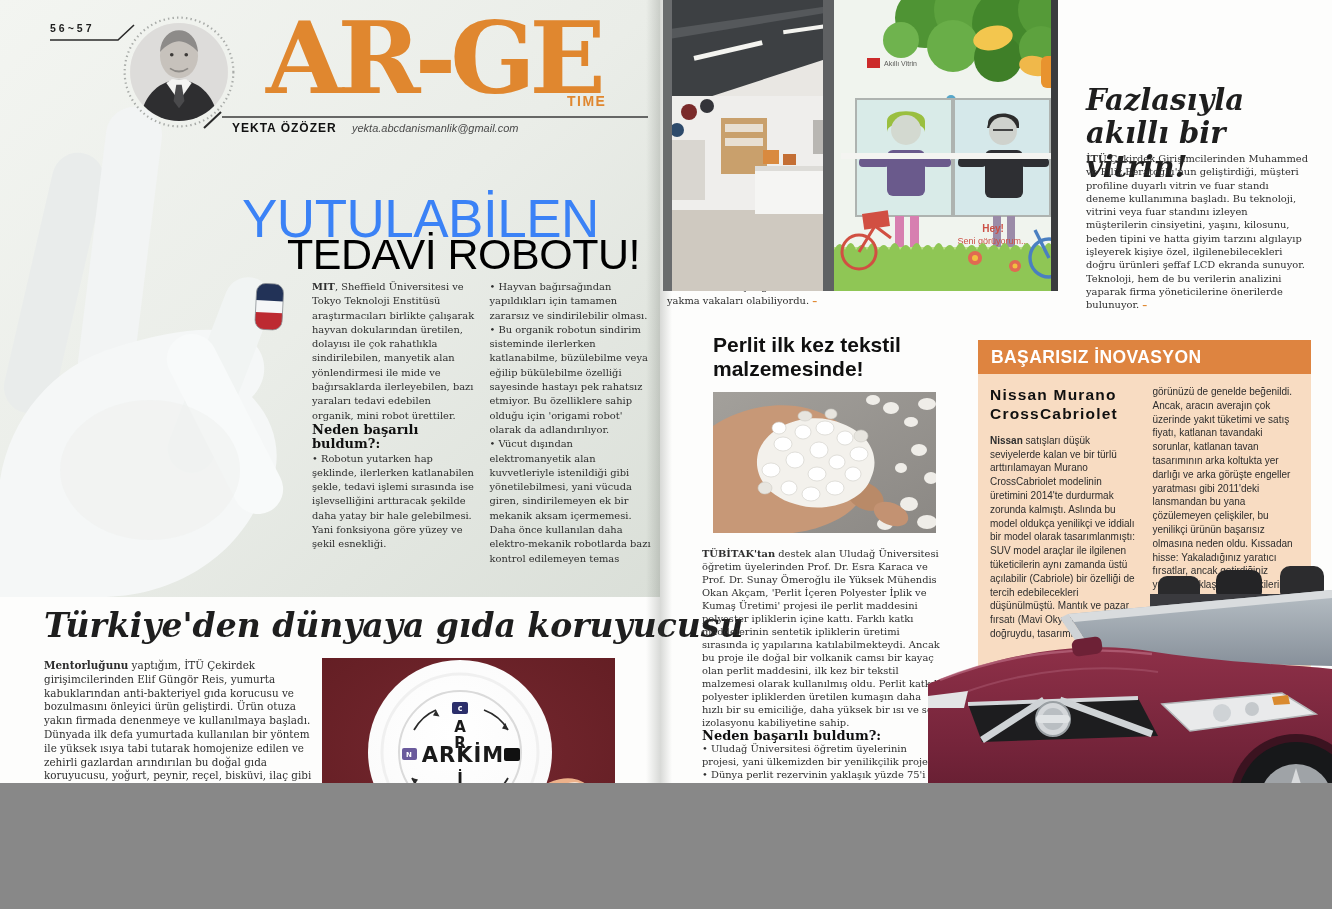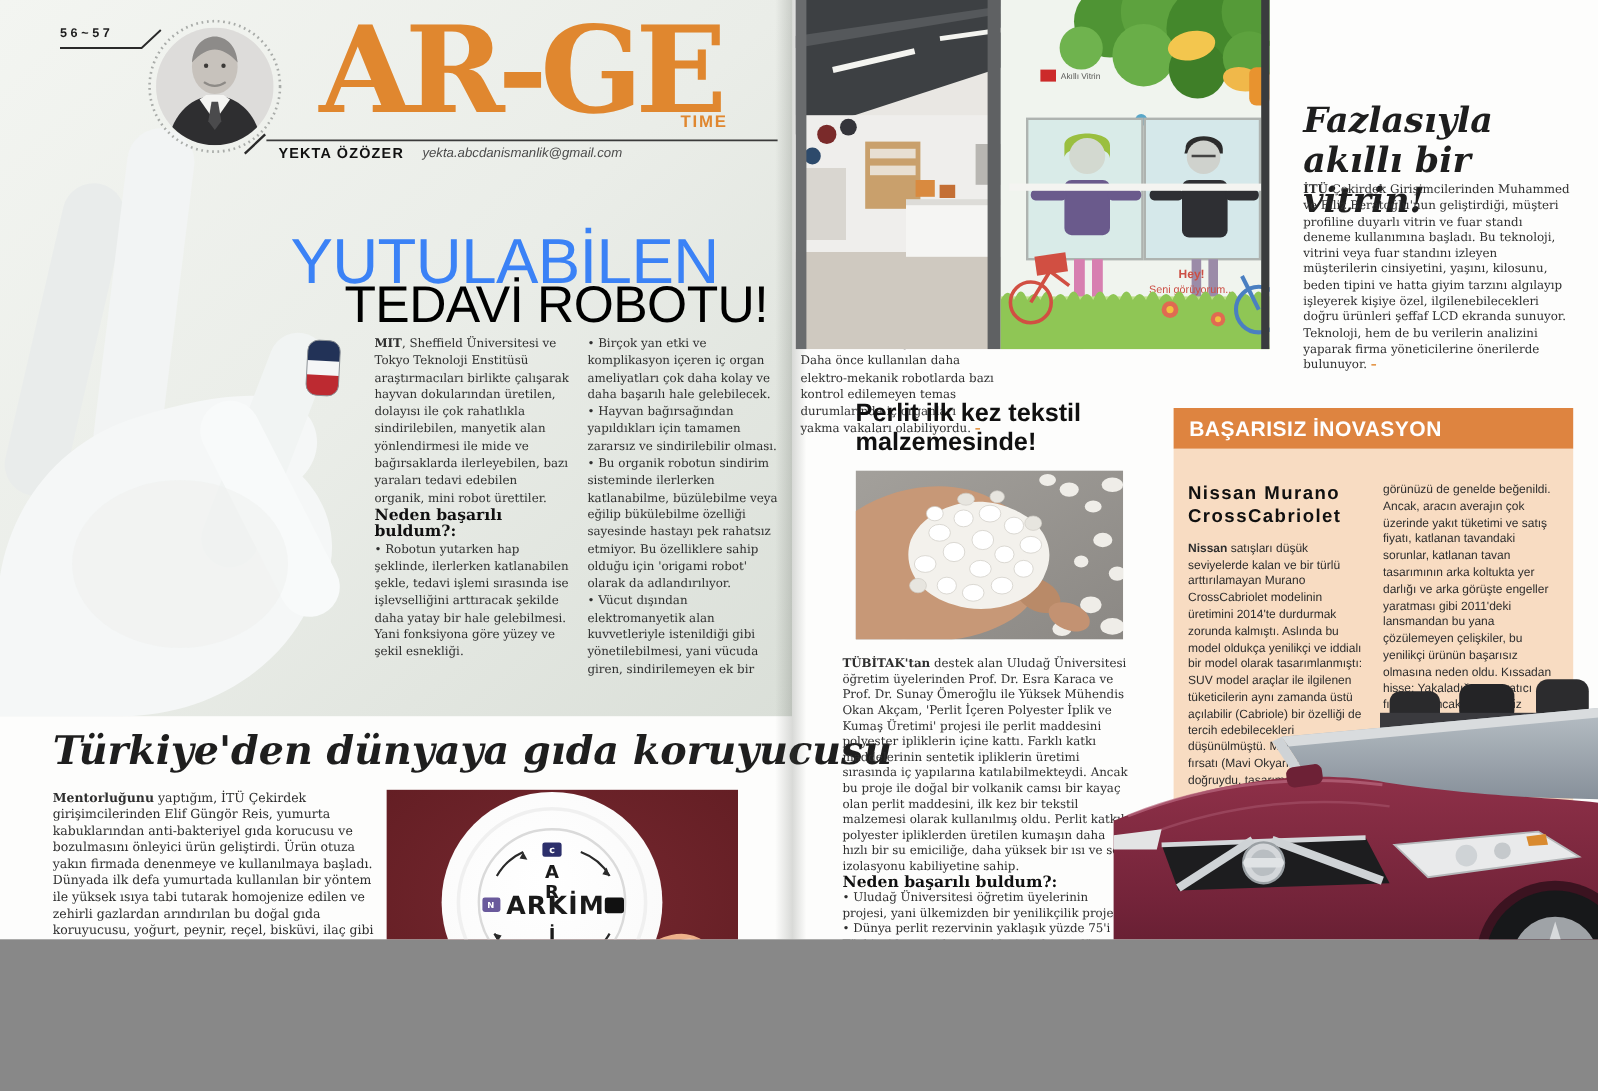--- a/index.html
+++ b/index.html
@@ -36,21 +36,21 @@
   .vitrin-body{left:1086px;top:152px;width:222px;font-family:"DejaVu Serif","Liberation Serif",serif;
                font-size:9.9px;line-height:13.3px;color:#2e2e2e;}
   .perlit-h{left:713px;top:333px;font-size:21px;font-weight:bold;line-height:1.15;color:#101010;}
   .perlit-photo{left:713px;top:392px;width:223px;height:141px;}
   .perlit-body{left:702px;top:547px;width:240px;font-family:"DejaVu Serif","Liberation Serif",serif;
                font-size:9.9px;line-height:13.0px;color:#2e2e2e;}
   .perlit-body p{margin:0;}
   .banner{left:978px;top:340px;width:333px;height:34px;background:#DE8440;color:#fff;
           font-weight:bold;font-size:17.5px;line-height:34px;padding-left:13px;letter-spacing:.4px;box-sizing:border-box;}
   .peach{left:978px;top:374px;width:333px;height:312px;background:#F8DCC2;}
-  .nissan-flow{left:990px;top:402px;width:312px;height:268px;column-count:2;column-gap:13px;column-fill:auto;
+  .nissan-flow{left:990px;top:385px;width:312px;height:268px;column-count:2;column-gap:13px;column-fill:auto;
                font-size:10px;line-height:13.8px;color:#2d2d2d;overflow:hidden;}
   .nissan-flow h3{font-size:15.5px;line-height:1.25;letter-spacing:1.2px;margin:0 0 10px;color:#101010;}
   .nissan-flow p{margin:0;}
   .car-fig{left:920px;top:554px;width:412px;height:355px;}
   .dash{color:#E0872F;font-weight:bold;}
   .stray-dash{left:655px;top:860px;font-size:13px;}
   b.lead{font-weight:bold;}
 </style>
 </head>
 <body>
@@ -111,21 +111,20 @@
   <div class="abs masthead-time">TIME</div>
   <div class="abs author">YEKTA ÖZÖZER</div>
   <div class="abs email">yekta.abcdanismanlik@gmail.com</div>
 
   <div class="abs robot-h1">YUTULABİLEN</div>
   <div class="abs robot-h2">TEDAVİ ROBOTU!</div>
   <div class="abs robot-flow">
     <p><b class="lead">MIT</b><span>, Sheffield Üniversitesi ve Tokyo Teknoloji Enstitüsü araştırmacıları birlikte çalışarak hayvan dokularından üretilen, dolayısı ile çok rahatlıkla sindirilebilen, manyetik alan yönlendirmesi ile mide ve bağırsaklarda ilerleyebilen, bazı yaraları tedavi edebilen organik, mini robot ürettiler.</span></p>
     <p class="subhead">Neden başarılı buldum?:</p>
     <p>• Robotun yutarken hap şeklinde, ilerlerken katlanabilen şekle, tedavi işlemi sırasında ise işlevselliğini arttıracak şekilde daha yatay bir hale gelebilmesi. Yani fonksiyona göre yüzey ve şekil esnekliği.</p>
-    <p>• Birçok yan etki ve komplikasyon içeren iç organ ameliyatları çok daha kolay ve daha başarılı hale gelebilecek.</p>
     <p>• Hayvan bağırsağından yapıldıkları için tamamen zararsız ve sindirilebilir olması.</p>
     <p>• Bu organik robotun sindirim sisteminde ilerlerken katlanabilme, büzülebilme veya eğilip bükülebilme özelliği sayesinde hastayı pek rahatsız etmiyor. Bu özelliklere sahip olduğu için 'origami robot' olarak da adlandırılıyor.</p>
     <p><span>• Vücut dışından elektromanyetik alan kuvvetleriyle istenildiği gibi yönetilebilmesi, yani vücuda giren, sindirilemeyen ek bir mekanik aksam içermemesi. Daha önce kullanılan daha elektro-mekanik robotlarda bazı kontrol edilemeyen temas durumlarında iç organları yakma vakaları olabiliyordu.</span> <span class="dash">–</span></p>
   </div>
 
   <div class="abs gida-head">Türkiye'den dünyaya gıda koruyucusu</div>
   <div class="abs gida-body">
     <b class="lead">Mentorluğunu</b><span> yaptığım, İTÜ Çekirdek girişimcilerinden Elif Güngör Reis, yumurta kabuklarından anti-bakteriyel gıda korucusu ve bozulmasını önleyici ürün geliştirdi. Ürün otuza yakın firmada denenmeye ve kullanılmaya başladı. Dünyada ilk defa yumurtada kullanılan bir yöntem ile yüksek ısıya tabi tutarak homojenize edilen ve zehirli gazlardan arındırılan bu doğal gıda koruyucusu, yoğurt, peynir, reçel, bisküvi, ilaç gibi kısa zamanda bozulabilecek ürünlerin ambalajında kullanılarak gıdanın bozulmayı geciktiriyor. Kimyasal formülü CODEX, FDA gibi önemli uluslararası kurumlarca da onaylı olan ürün için Nisan 2017 ayında Avrupa, Amerika ve Japonya patentlerini kapsayan Triac Patent başvurusunda bulunuldu. Ülkemizde doğru yatırımcıyı bulamadığımız için İTU NOVA desteği ile yurtdışı firmalar ile görüşmeler yaptırıyoruz ve ihracat olanaklarını geliştiriyoruz.</span>
     <span class="dash">–</span>
   </div>

